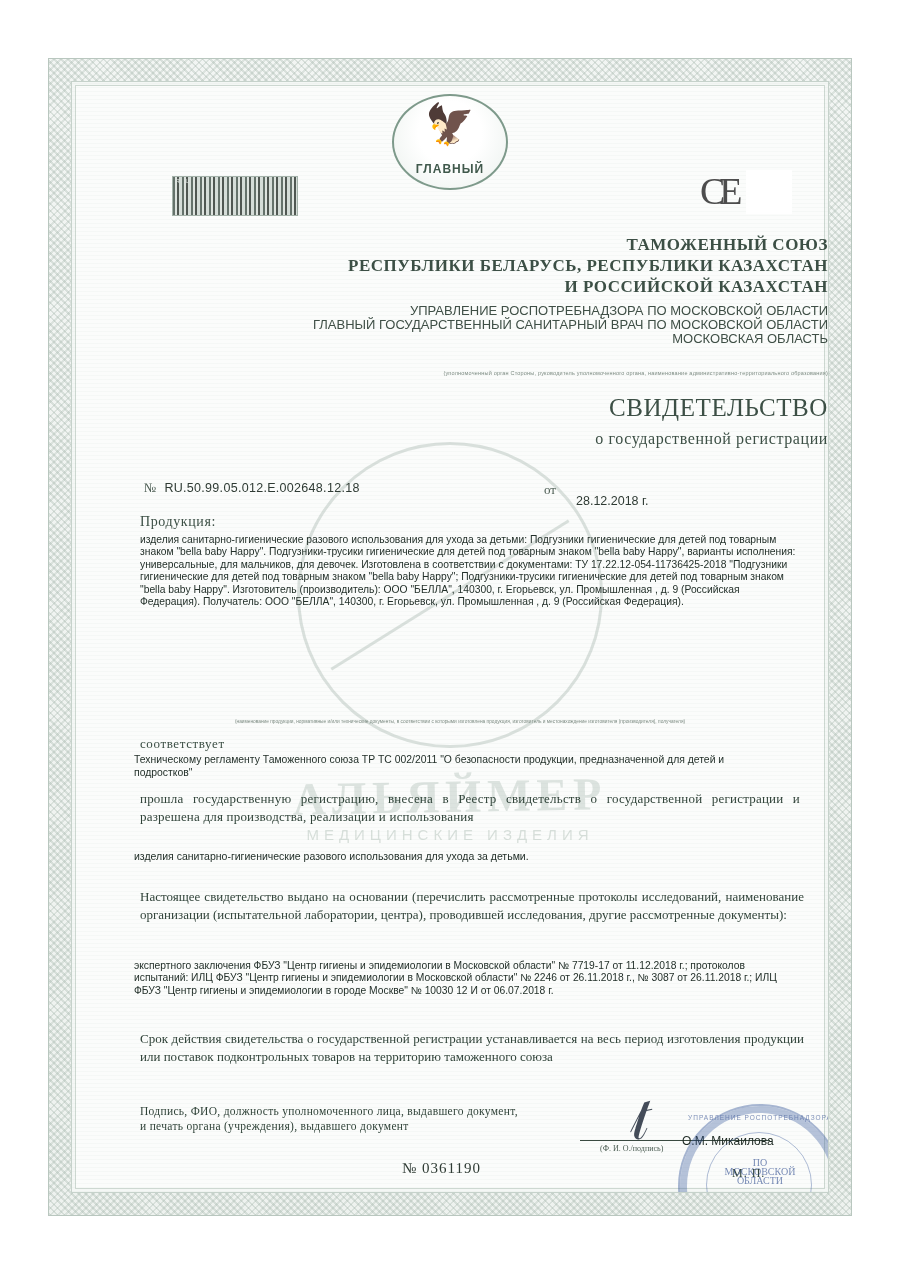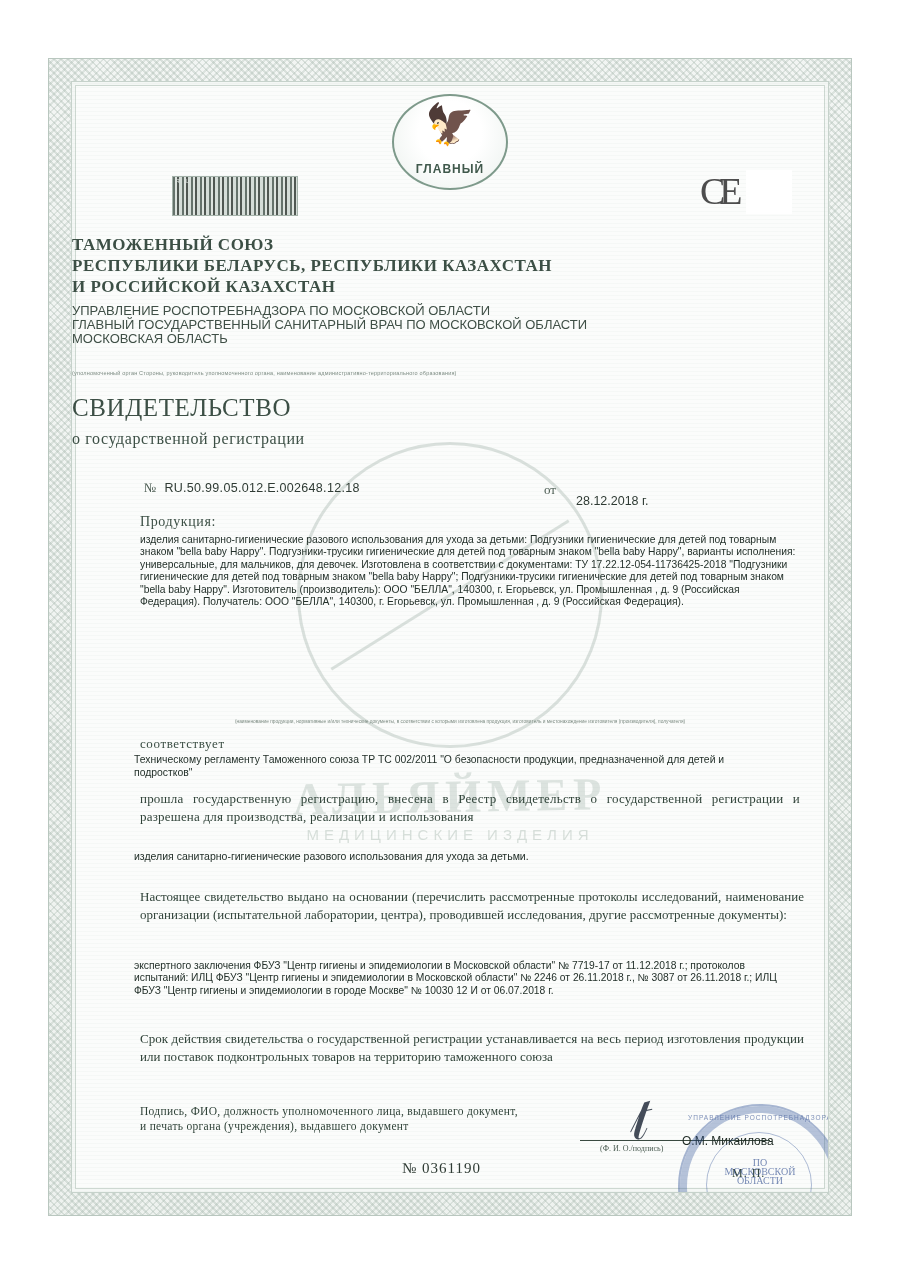--- a/index.html
+++ b/index.html
@@ -126,21 +126,21 @@
   .white-box {
     position: absolute;
     right: 36px;
     top: 88px;
     width: 46px;
     height: 44px;
     background: #ffffff;
   }
 
   
-  .c { text-align: left; }
+  .c { text-align: right; }
   .title-main {
     position: absolute;
     left: 0; right: 0;
     top: 152px;
     font-family: "Liberation Serif", serif;
     font-weight: bold;
     color: #3c4f45;
     font-size: 17px;
     line-height: 21px;
     letter-spacing: .5px;

